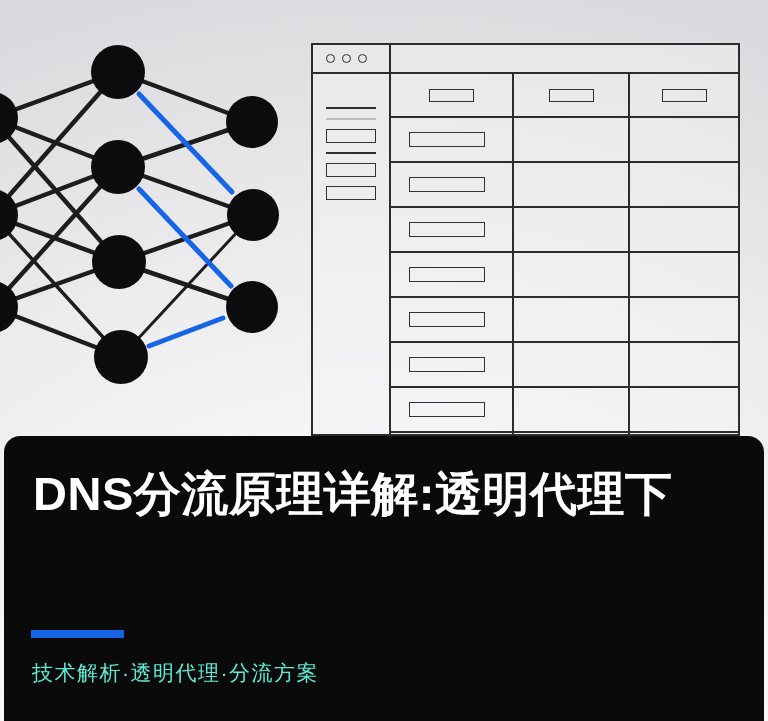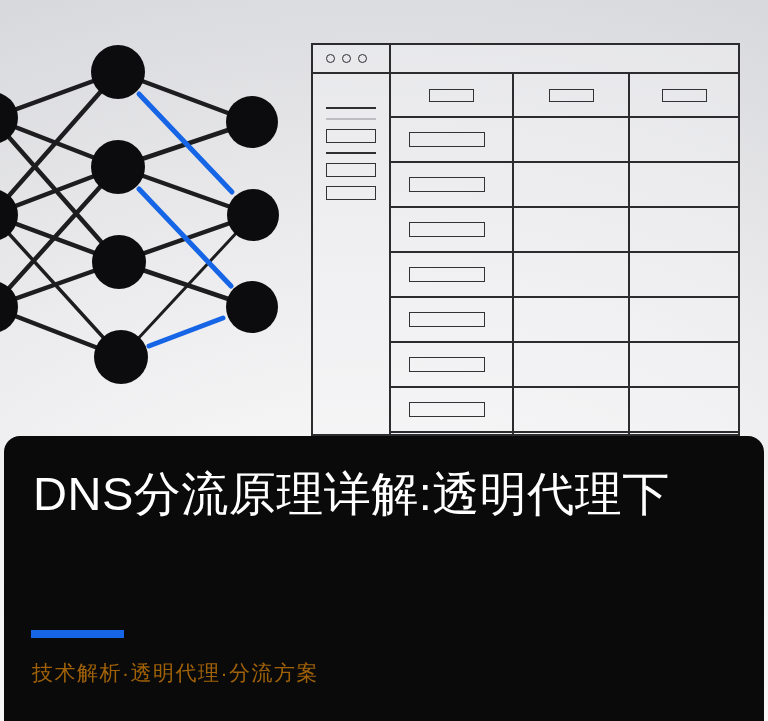--- a/index.html
+++ b/index.html
@@ -36,24 +36,24 @@
   .t-cell.center { justify-content:center; }
   .chip { width:45px; height:13px; border:1.5px solid #333336; box-sizing:border-box; }
   .pill { width:76px; height:15px; border:1.5px solid #333336; margin-left:18px; box-sizing:border-box; }
 
   
   .banner {
     position:absolute; left:4px; right:4px; top:436px; bottom:0;
     background:#0a0a0b; border-radius:16px 16px 0 0; color:#ffffff;
   }
   .title { position:absolute; left:29px; top:22px; right:10px;
-    font-size:47px; font-weight:400; line-height:71px; letter-spacing:0.5px; white-space:nowrap; }
+    font-size:47px; font-weight:700; line-height:71px; letter-spacing:0.5px; white-space:nowrap; }
   .accent-bar { position:absolute; left:27px; top:194px; width:93px; height:8px; background:#1565e6; }
   .subtitle { position:absolute; left:28px; top:223px;
-    font-size:21px; font-weight:500; letter-spacing:1.5px; color:#a16207; }
+    font-size:21px; font-weight:500; letter-spacing:1.5px; color:#5eead4; }
 </style>
 </head>
 <body>
 
 <div class="stage">
 
   <svg class="network-svg" width="300" height="430" viewBox="0 0 300 430">
       <line x1="-8" y1="118" x2="118" y2="72" stroke="#1d1d20" stroke-width="4.5" stroke-linecap="round"></line>
       <line x1="-8" y1="118" x2="118" y2="167" stroke="#1d1d20" stroke-width="4.5" stroke-linecap="round"></line>
       <line x1="-8" y1="118" x2="119" y2="262" stroke="#1d1d20" stroke-width="4.5" stroke-linecap="round"></line>

